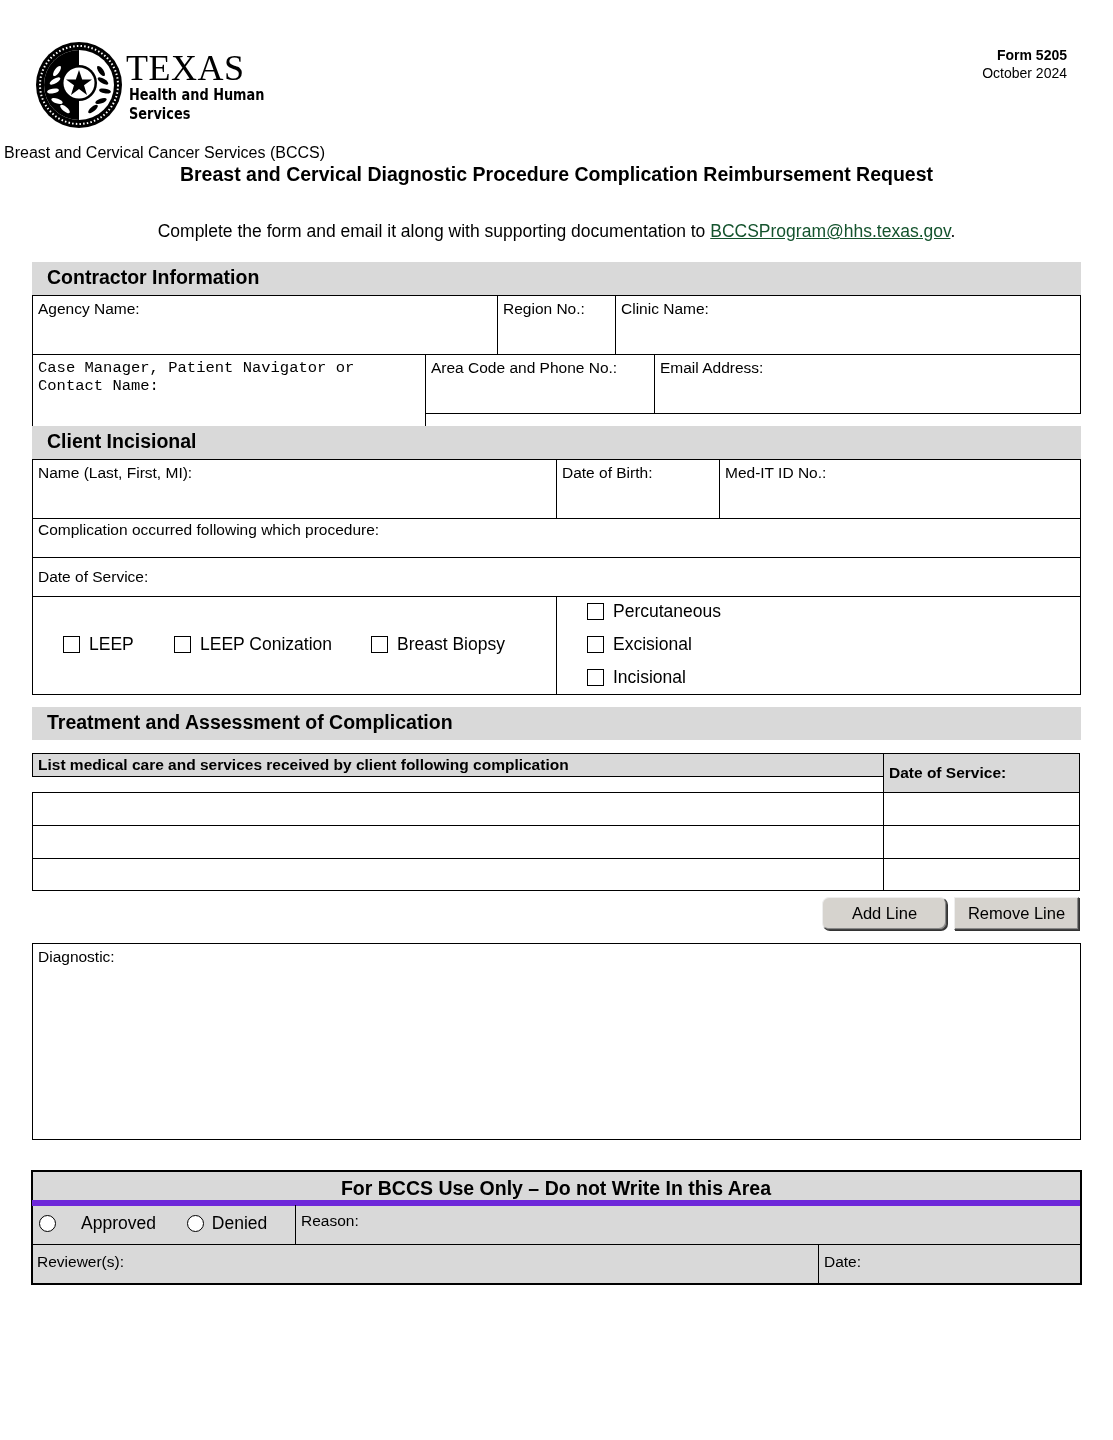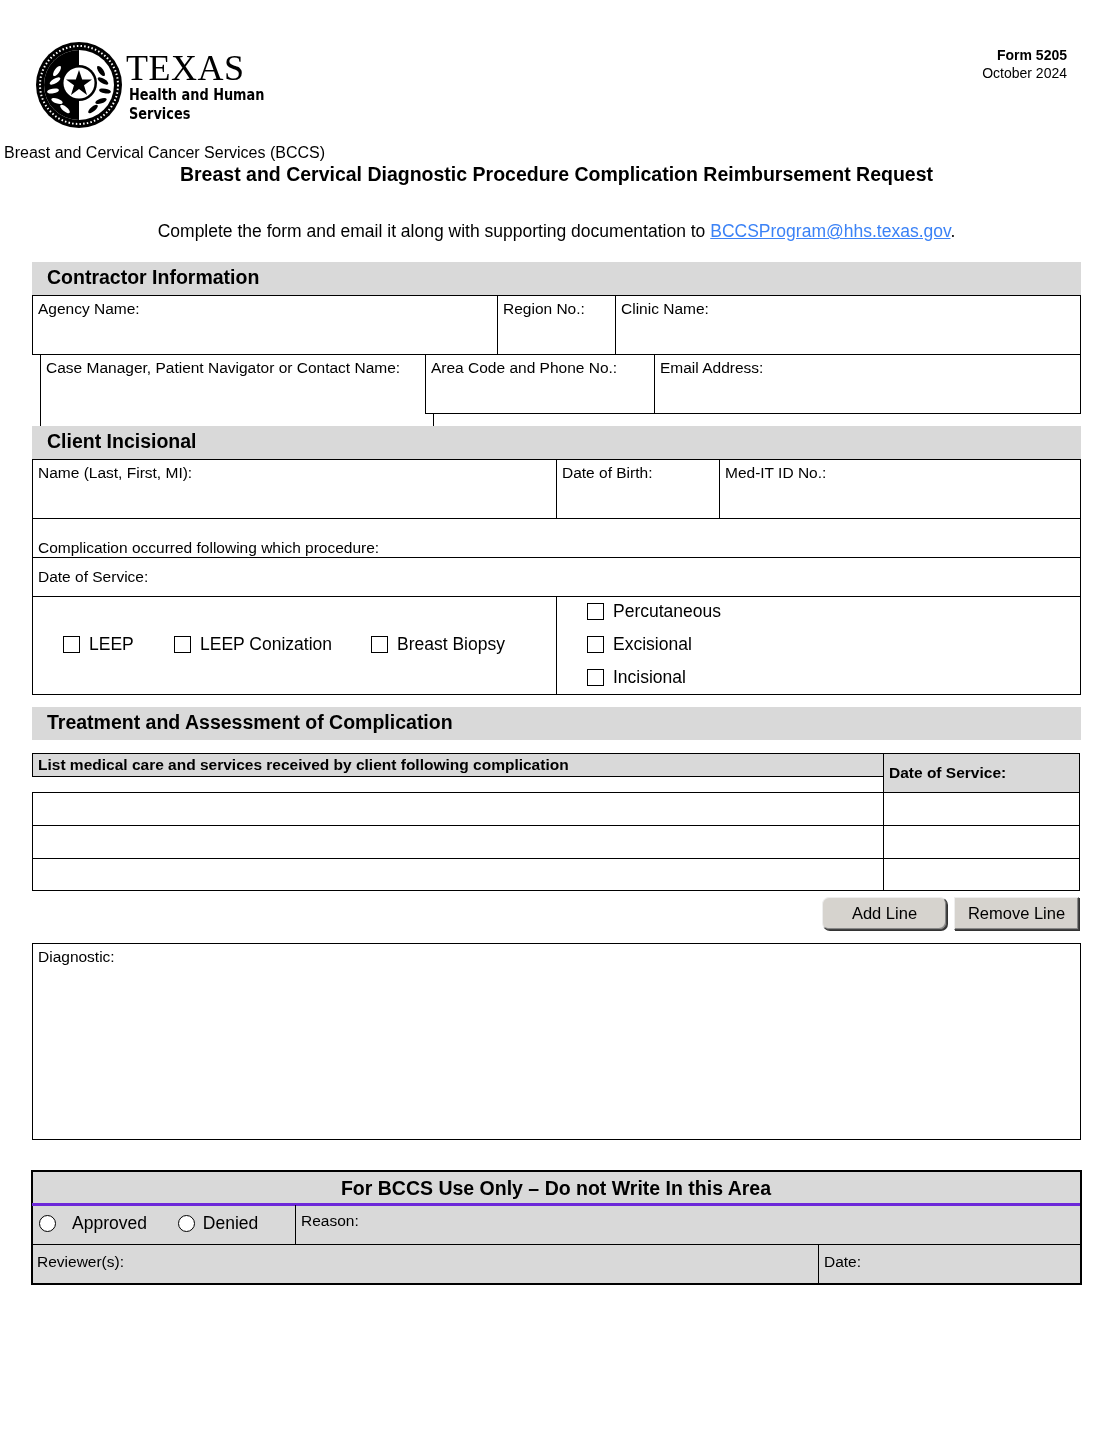--- a/index.html
+++ b/index.html
@@ -14,21 +14,21 @@
   .logo { left: 35px; top: 40px; width: 230px; height: 92px; }
   .seal { position: absolute; left: 0; top: 1px; width: 88px; height: 88px; }
   .logo-texas { position: absolute; left: 91px; top: 10px; font-family: "Liberation Serif", serif; font-size: 36px; letter-spacing: 0.5px; line-height: 1; }
   .logo-sub { position: absolute; left: 94px; top: 46px; font-family: "DejaVu Sans", sans-serif; font-size: 15px; font-weight: bold; line-height: 19px; transform: scaleX(0.86); transform-origin: left top; white-space: nowrap; }
   .form-id { right: 46px; top: 46px; text-align: right; font-size: 14px; line-height: 18px; }
   .form-id .num { font-weight: bold; }
 
   .subtitle { left: 4px; width: 1113px; top: 144px; text-align: left; font-size: 16px; }
   .title { left: 0; width: 1113px; top: 163px; text-align: center; font-size: 19.5px; font-weight: bold; }
   .instructions { left: 0; width: 1113px; top: 221px; text-align: center; font-size: 17.5px; }
-  .instructions a { color: #3b82f6; text-decoration: underline; text-align: right; }
+  .instructions a { color: #14532d; text-decoration: underline; text-align: right; }
 
   
   .sec-head { left: 32px; width: 1049px; height: 33px; background: #d9d9d9; font-size: 19.5px; font-weight: bold; padding: 4px 15px; }
   .cell { position: absolute; border: 1px solid #000; font-size: 15.5px; padding: 4px 5px; background: #fff; }
   .cell span { display: inline-block; }
 
   .cb { display: inline-block; width: 17px; height: 17px; border: 1.3px solid #000; background: #fff; vertical-align: middle; cursor: pointer; }
   .opt { position: absolute; font-size: 17.5px; display: flex; align-items: center; gap: 9px; cursor: pointer; }
 
   
@@ -83,29 +83,29 @@
 <div class="abs subtitle">Breast and Cervical Cancer Services (BCCS)</div>
 <div class="abs title">Breast and Cervical Diagnostic Procedure Complication Reimbursement Request</div>
 <div class="abs instructions">
   <span>Complete the form and email it along with supporting documentation to </span><a href="#">BCCSProgram@hhs.texas.gov</a><span>.</span>
 </div>
 
 <div class="abs sec-head" style="top:262px;">Contractor Information</div>
 <div class="cell" style="left:32px; top:295px; width:466px; height:60px;"><span>Agency Name:</span></div>
 <div class="cell" style="left:497px; top:295px; width:119px; height:60px;"><span>Region No.:</span></div>
 <div class="cell" style="left:615px; top:295px; width:466px; height:60px;"><span>Clinic Name:</span></div>
-<div class="cell" style="left:40px; top:354px; width:394px; height:76px;"><span>Case Manager, Patient Navigator or Contact Name:</span></div>
+<div class="cell" style="left:32px; top:354px; width:394px; height:76px;font-family:Liberation Mono, monospace;"><span>Case Manager, Patient Navigator or Contact Name:</span></div>
 <div class="cell" style="left:425px; top:354px; width:230px; height:60px;"><span>Area Code and Phone No.:</span></div>
 <div class="cell" style="left:654px; top:354px; width:427px; height:60px;"><span>Email Address:</span></div>
 
 <div class="abs sec-head" style="top:426px;">Client Incisional</div>
 <div class="cell" style="left:32px; top:459px; width:525px; height:64px;"><span>Name (Last, First, MI):</span></div>
 <div class="cell" style="left:556px; top:459px; width:164px; height:60px;"><span>Date of Birth:</span></div>
 <div class="cell" style="left:719px; top:459px; width:362px; height:60px;"><span>Med-IT ID No.:</span></div>
-<div class="cell" style="left:32px; top:518px; width:1049px; height:40px; padding-top:20px;"><span>Complication occurred following which procedure:</span></div>
+<div class="cell" style="left:32px; top:518px; width:1049px; height:40px; padding-top:2px;"><span>Complication occurred following which procedure:</span></div>
 <div class="cell" style="left:32px; top:557px; width:1049px; height:40px; padding-top:10px;"><span>Date of Service:</span></div>
 <div class="cell" style="left:32px; top:596px; width:525px; height:99px;"></div>
 <div class="cell" style="left:556px; top:596px; width:525px; height:99px;"></div>
 
 <div class="opt" style="left:63px; top:634px;">
   <span class="cb"></span>
     <span>LEEP</span>
 </div>
 <div class="opt" style="left:174px; top:634px;">
   <span class="cb"></span>
@@ -139,23 +139,23 @@
 <div class="tcell" style="left:883px; top:825px; width:197px; height:34px;"></div>
 <div class="tcell" style="left:32px; top:858px; width:852px; height:33px;"></div>
 <div class="tcell" style="left:883px; top:858px; width:197px; height:33px;"></div>
 
 <button class="btn" style="left:822px; top:897px; width:125px;border-radius:7px;">Add Line</button>
 <button class="btn" style="left:954px; top:897px; width:125px;">Remove Line</button>
 
 <div class="cell" style="left:32px; top:943px; width:1049px; height:197px;"><span>Diagnostic:</span></div>
 
 <div class="abs bccs">
-  <div class="bcell" style="left:-1px; top:-1px; width:1048px; height:35px; border:none; border-bottom:3px solid #6d28d9; text-align:center; font-size:19.5px; font-weight:bold; padding-top:6px;">For BCCS Use Only – Do not Write In this Area</div>
+  <div class="bcell" style="left:-1px; top:-1px; width:1048px; height:35px; border:none; border-bottom:6px solid #6d28d9; text-align:center; font-size:19.5px; font-weight:bold; padding-top:6px;">For BCCS Use Only – Do not Write In this Area</div>
   <div class="bcell" style="left:-1px; top:33px; width:264px; height:40px; border-left:none; border-top:none; padding-top:8px; font-size:17.5px;">
-    <span style="display:inline-flex; align-items:center; gap:16px; margin-left:2px;">
+    <span style="display:inline-flex; align-items:center; gap:25px; margin-left:2px;">
         <span class="radio"></span>
         <span>Approved</span>
       </span>
     <span style="display:inline-flex; align-items:center; gap:8px; margin-left:26px;">
         <span class="radio"></span>
         <span>Denied</span>
       </span>
   </div>
   <div class="bcell" style="left:262px; top:33px; width:786px; height:40px; border-left:1px solid #000; border-right:none; border-top:none; padding-top:7px;"><span>Reason:</span></div>
   <div class="bcell" style="left:-1px; top:72px; width:787px; height:40px; border:none; padding-top:9px;"><span>Reviewer(s):</span></div>

